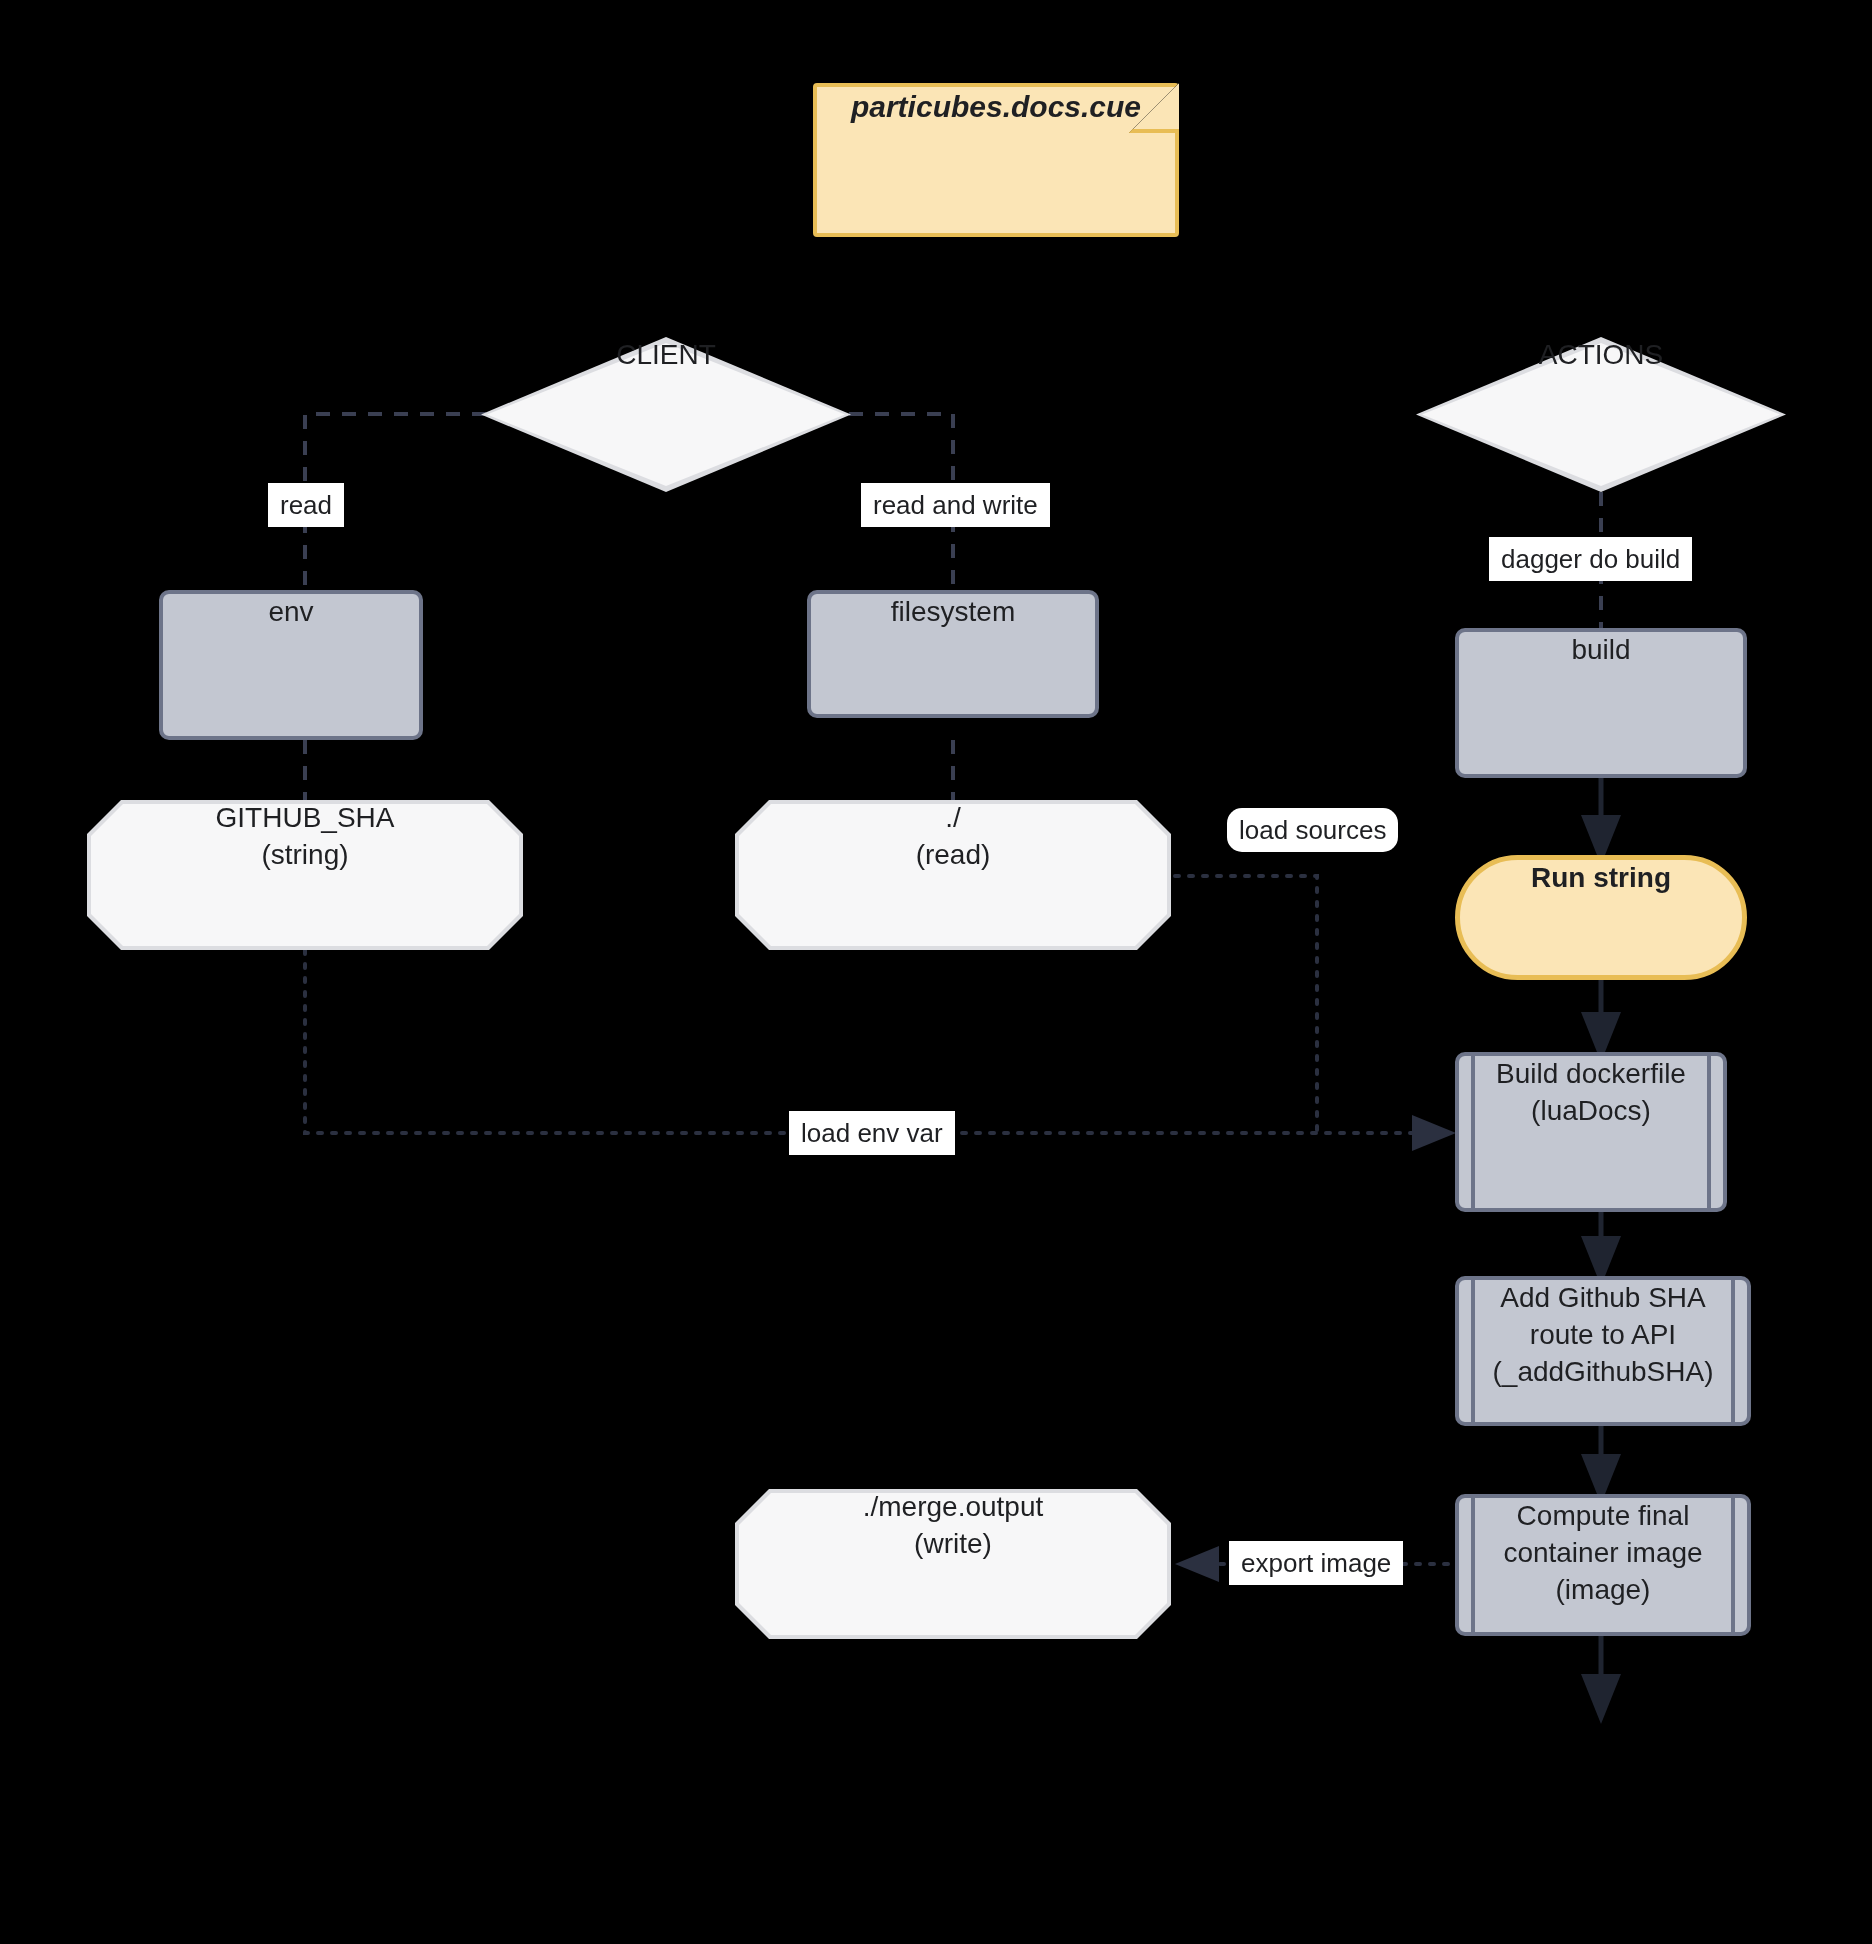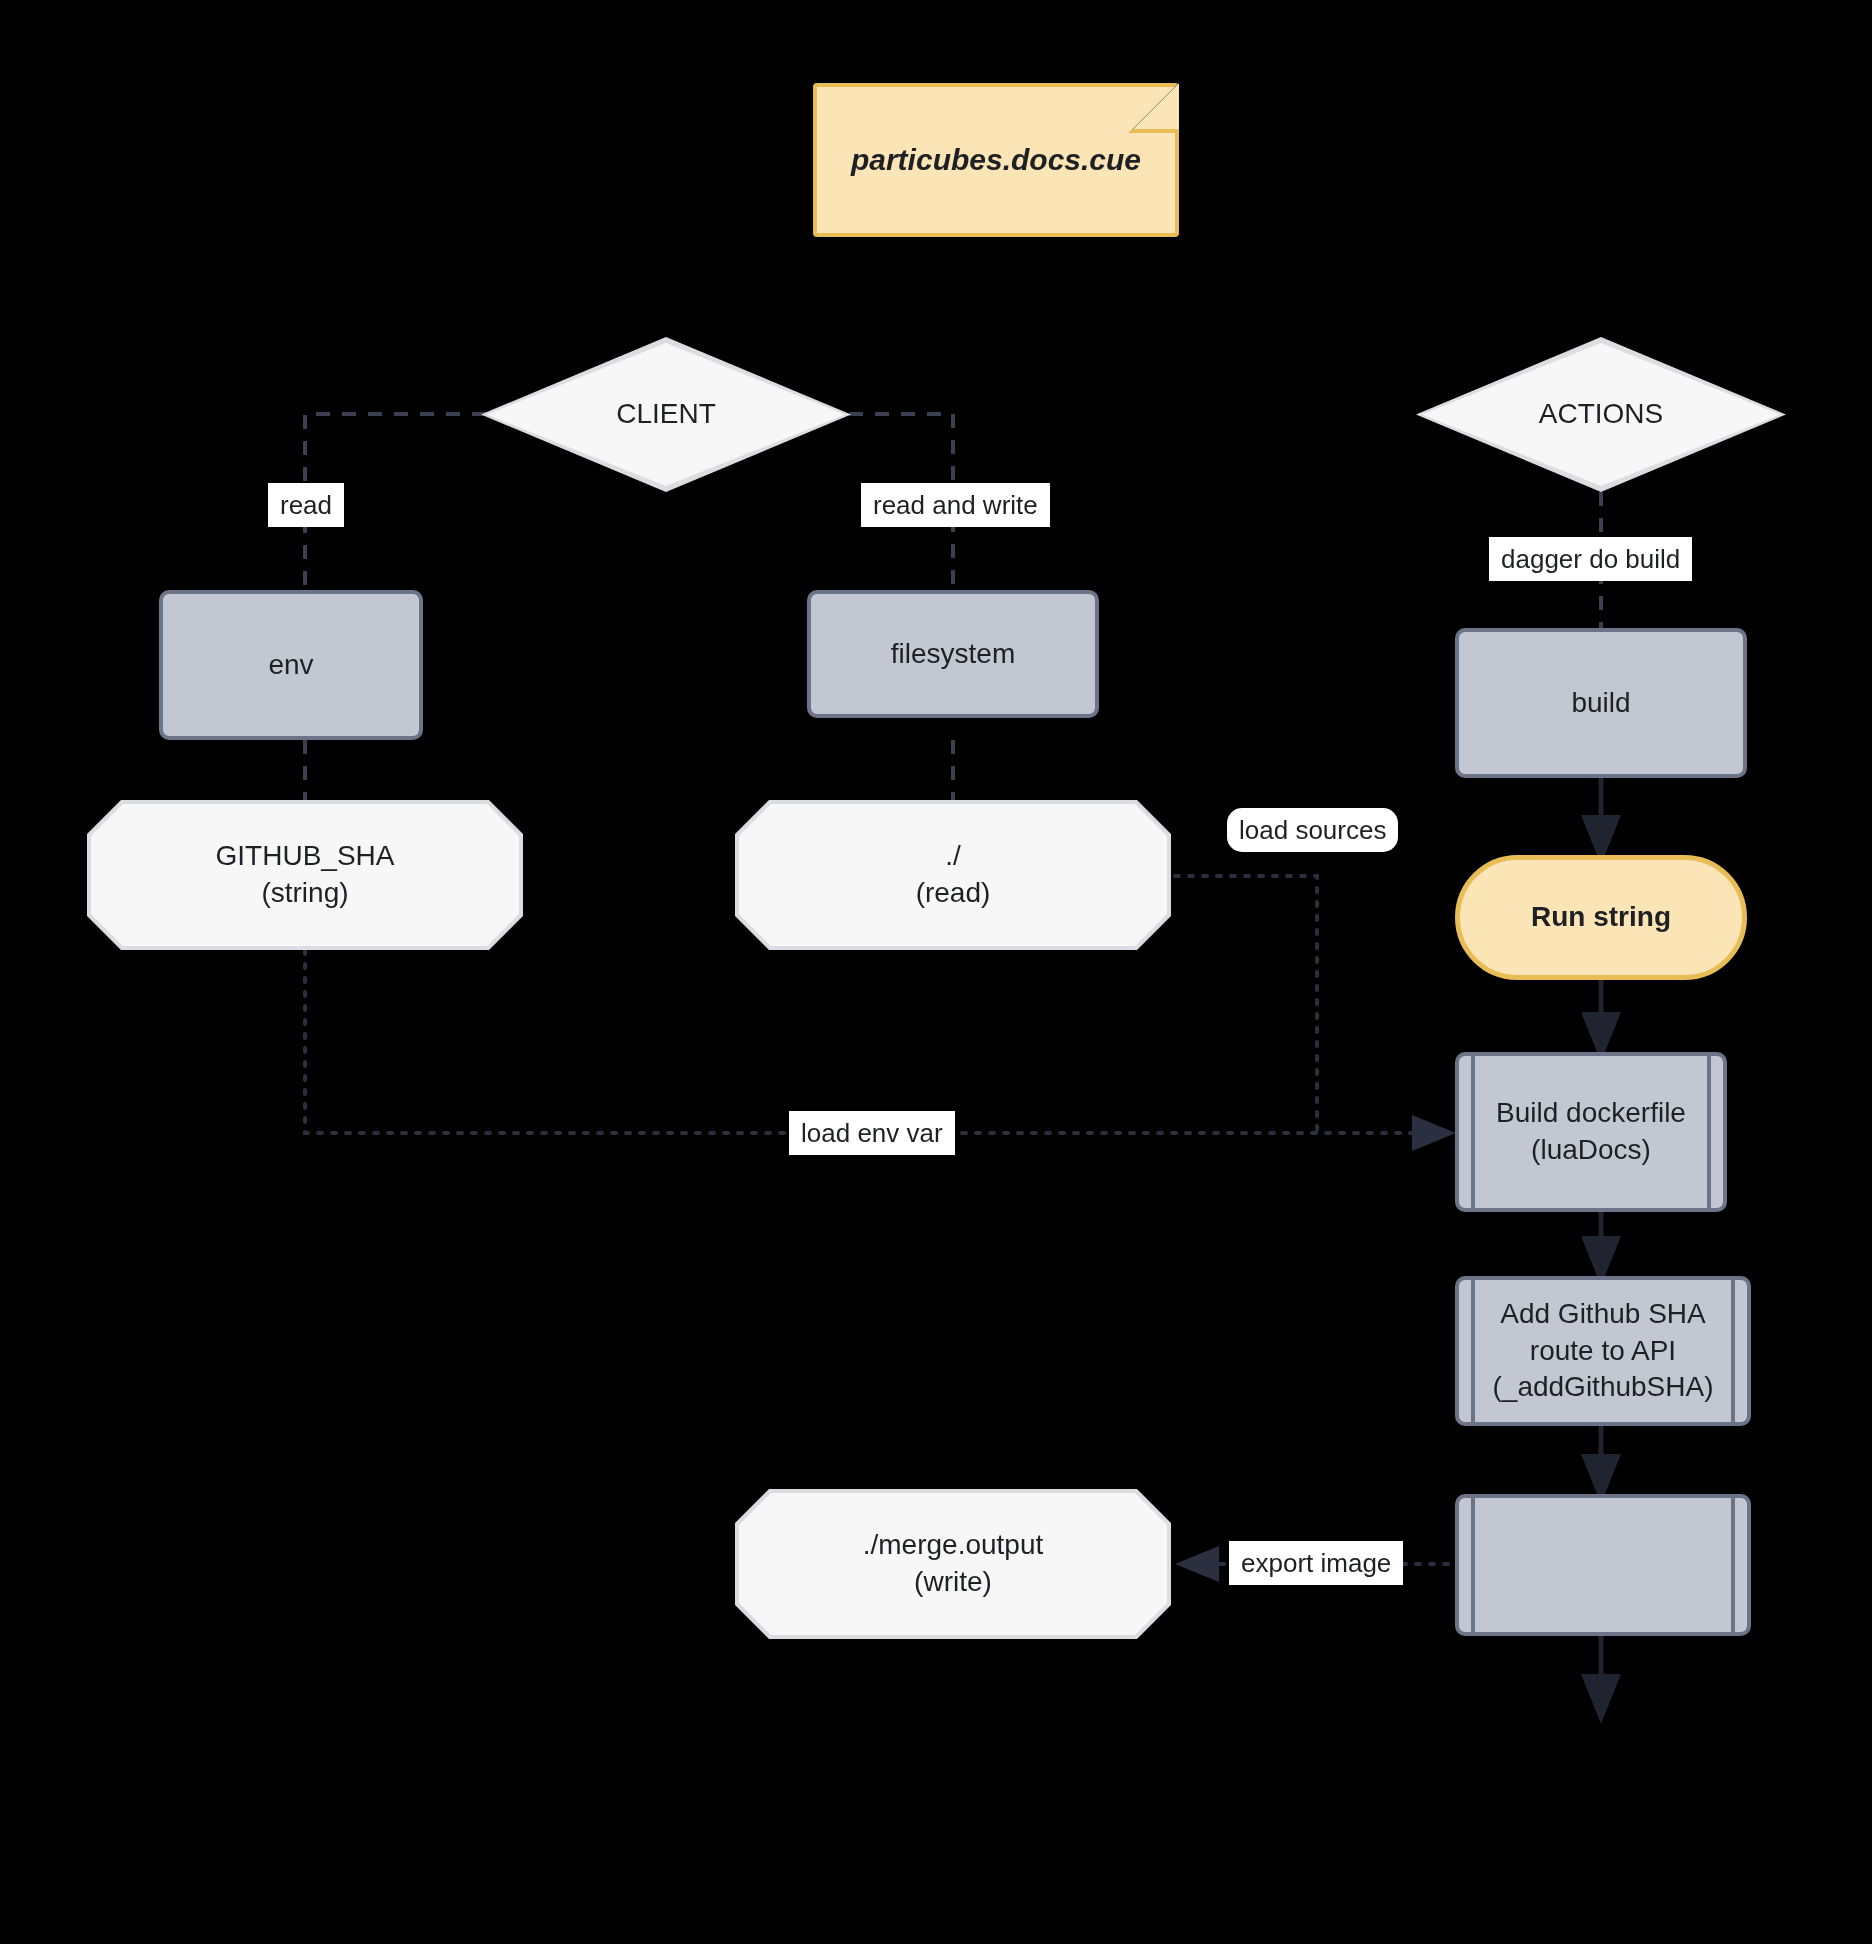--- a/index.html
+++ b/index.html
@@ -14,21 +14,20 @@
     position: relative;
     width: 1872px;
     height: 1944px;
     background: #000000;
     overflow: hidden;
   }
   .node {
     position: absolute;
     box-sizing: border-box;
     display: flex;
-    align-items: center;
     justify-content: center;
     text-align: center;
     color: #1f2023;
     font-size: 28px;
     line-height: 1.32;
     z-index: 5;
     white-space: pre-line;
   }
 
   
@@ -293,20 +292,23 @@
     <span class="bar-l"></span>
     <span class="bar-r"></span>
     <span class="sub-label">Add Github SHA
 route to API
 (_addGithubSHA)</span>
   </div>
 
   <div class="node subroutine" style="left:1455px; top:1494px; width:296px; height:142px;">
     <span class="bar-l"></span>
     <span class="bar-r"></span>
+    <span class="sub-label">Compute final
+container image
+(image)</span>
   </div>
 
   <div class="node octa" style="left:735px; top:1489px; width:436px; height:150px;">
     <span class="oborder"></span>
     <span class="ofill"></span>
     <span>./merge.output
 (write)</span>
   </div>
 
 

